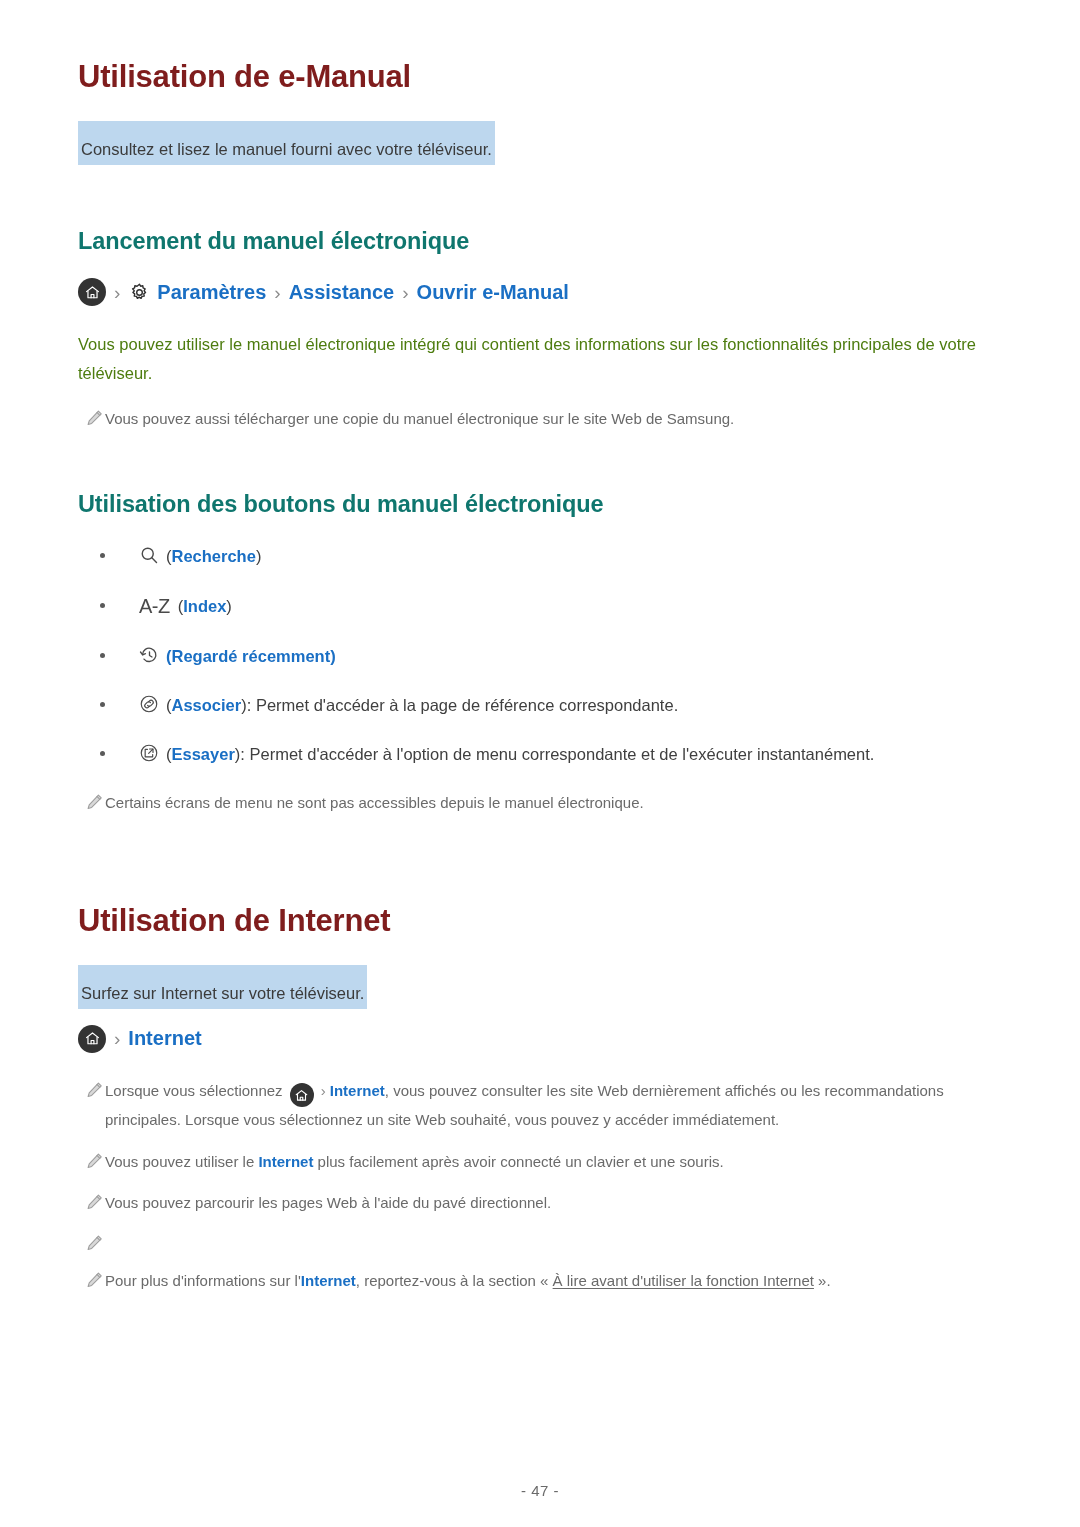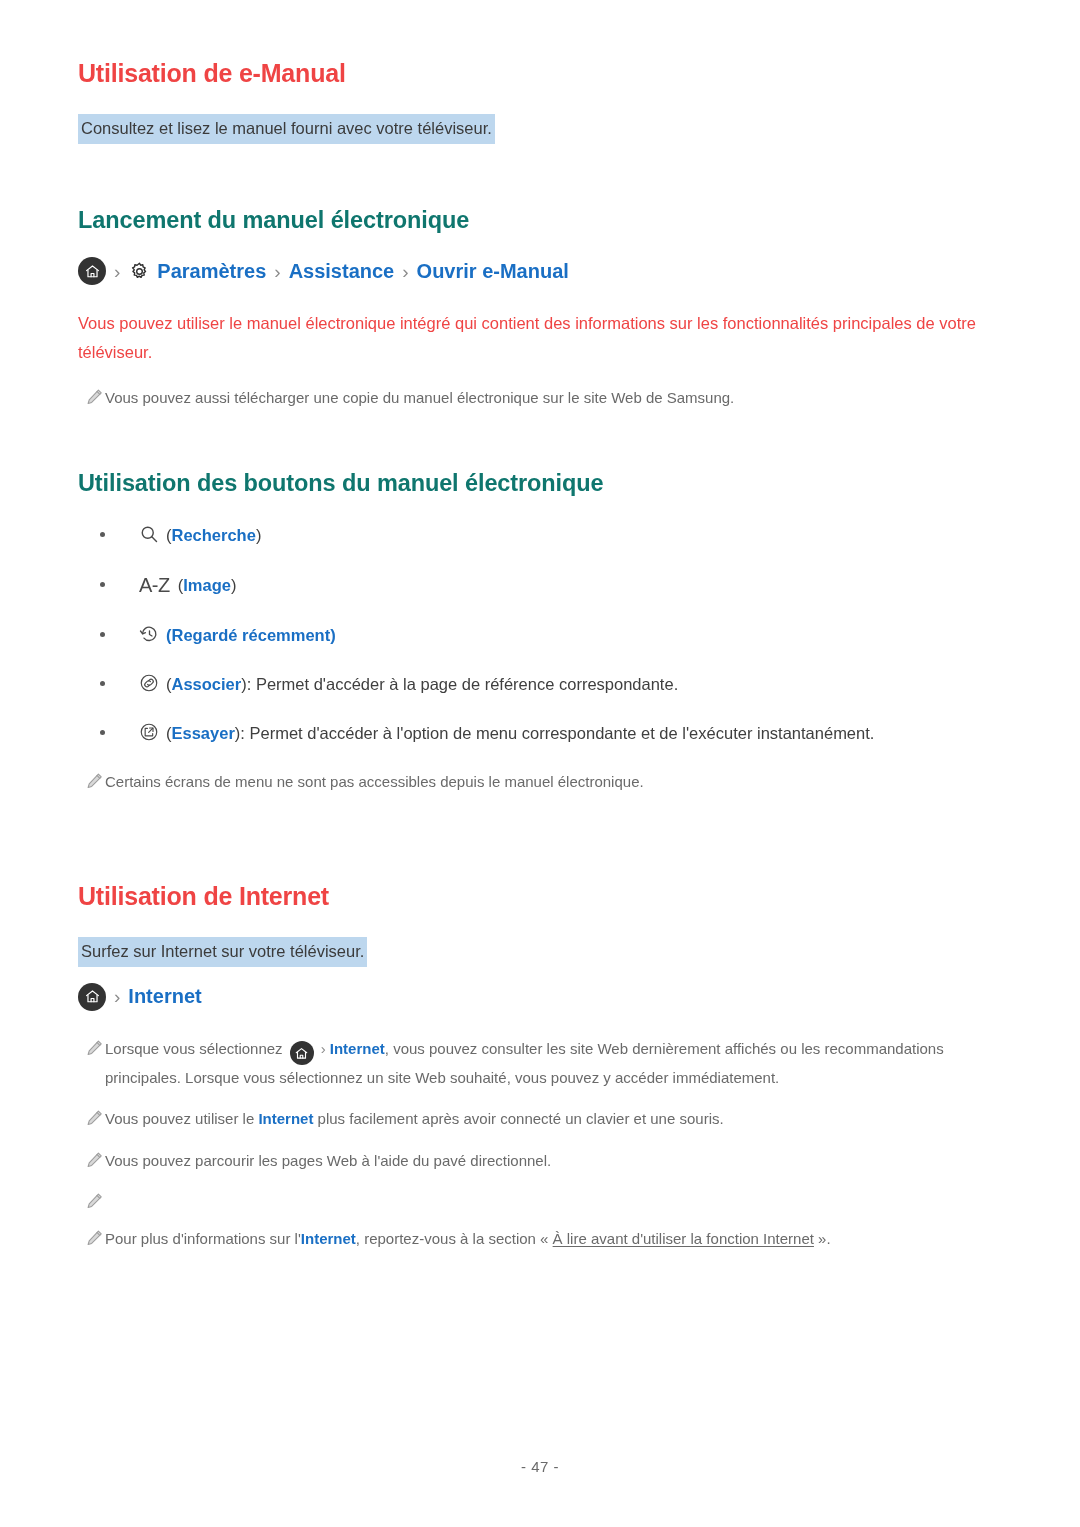--- a/index.html
+++ b/index.html
@@ -19,37 +19,37 @@
   .page {
     width: 1080px;
     min-height: 1527px;
     box-sizing: border-box;
     padding: 58px 62px 0 78px;
     position: relative;
   }
 
   
   h1.doc-title {
-    font-size: 25px;
+    font-size: 31px;
     font-weight: 700;
-    color: #ef4444;
+    color: #7f1d1d;
     letter-spacing: -0.2px;
     margin: 0 0 26px 0;
     line-height: 1.2;
   }
   .section-block + .section-block {
     margin-top: 86px;
   }
   .highlight-line {
     display: inline-block;
     background: #bdd7ee;
     color: #3b3b3b;
     font-size: 16.5px;
     line-height: 1.5;
-    padding: 2px 3px 3px 3px;
+    padding: 16px 3px 3px 3px;
     margin: 0 0 8px 0;
   }
   h2.sub-title {
     font-size: 23.5px;
     font-weight: 700;
     color: #0f766e;
     margin: 54px 0 22px 0;
     line-height: 1.25;
     letter-spacing: -0.1px;
   }
@@ -96,21 +96,21 @@
     width: 22px;
     height: 22px;
     flex: none;
     color: #2f2f2f;
   }
 
   
   p.body-text {
     font-size: 16.5px;
     line-height: 1.72;
-    color: #ef4444;
+    color: #4d7c0f;
     margin: 0 0 18px 0;
     max-width: 955px;
   }
 
   
   .note {
     display: flex;
     align-items: flex-start;
     gap: 2px;
     margin: 0 0 14px 0;
@@ -208,21 +208,21 @@
     color: #8d8d8d;
     font-weight: 400;
     padding: 0 4px;
   }
 
   
   .page-footer {
     position: absolute;
     left: 0;
     right: 0;
-    bottom: 52px;
+    bottom: 28px;
     text-align: center;
     font-size: 15px;
     color: #6a6a6a;
     letter-spacing: 0.5px;
   }
 </style>
 </head>
 <body>
 
 <div class="page">
@@ -283,21 +283,21 @@
             <circle cx="10.5" cy="10.5" r="6.6"></circle>
             <path d="M15.4 15.4L21 21"></path>
           </svg>
         </span>
         <span class="li-text"><span>(</span><span class="link-blue-plain">Recherche</span><span>)</span></span>
       </li>
 
       <li>
         <span class="dot"></span>
         <span class="az-ico">A-Z</span>
-        <span class="li-text"><span>(</span><span class="link-blue-plain">Image</span><span>)</span></span>
+        <span class="li-text"><span>(</span><span class="link-blue-plain">Index</span><span>)</span></span>
       </li>
 
       <li>
         <span class="dot"></span>
         <span class="btn-ico">
           <svg width="20" height="20" viewBox="0 0 24 24" fill="none" stroke="currentColor" stroke-width="1.6" stroke-linecap="round" stroke-linejoin="round">
             <path d="M4.2 11.6A8 8 0 1 1 6 16.9"></path>
             <path d="M1.8 8.4l2.6 3.4 3.3-1.4"></path>
             <path d="M12.6 8.4v4.2l3 1.8"></path>
           </svg>

